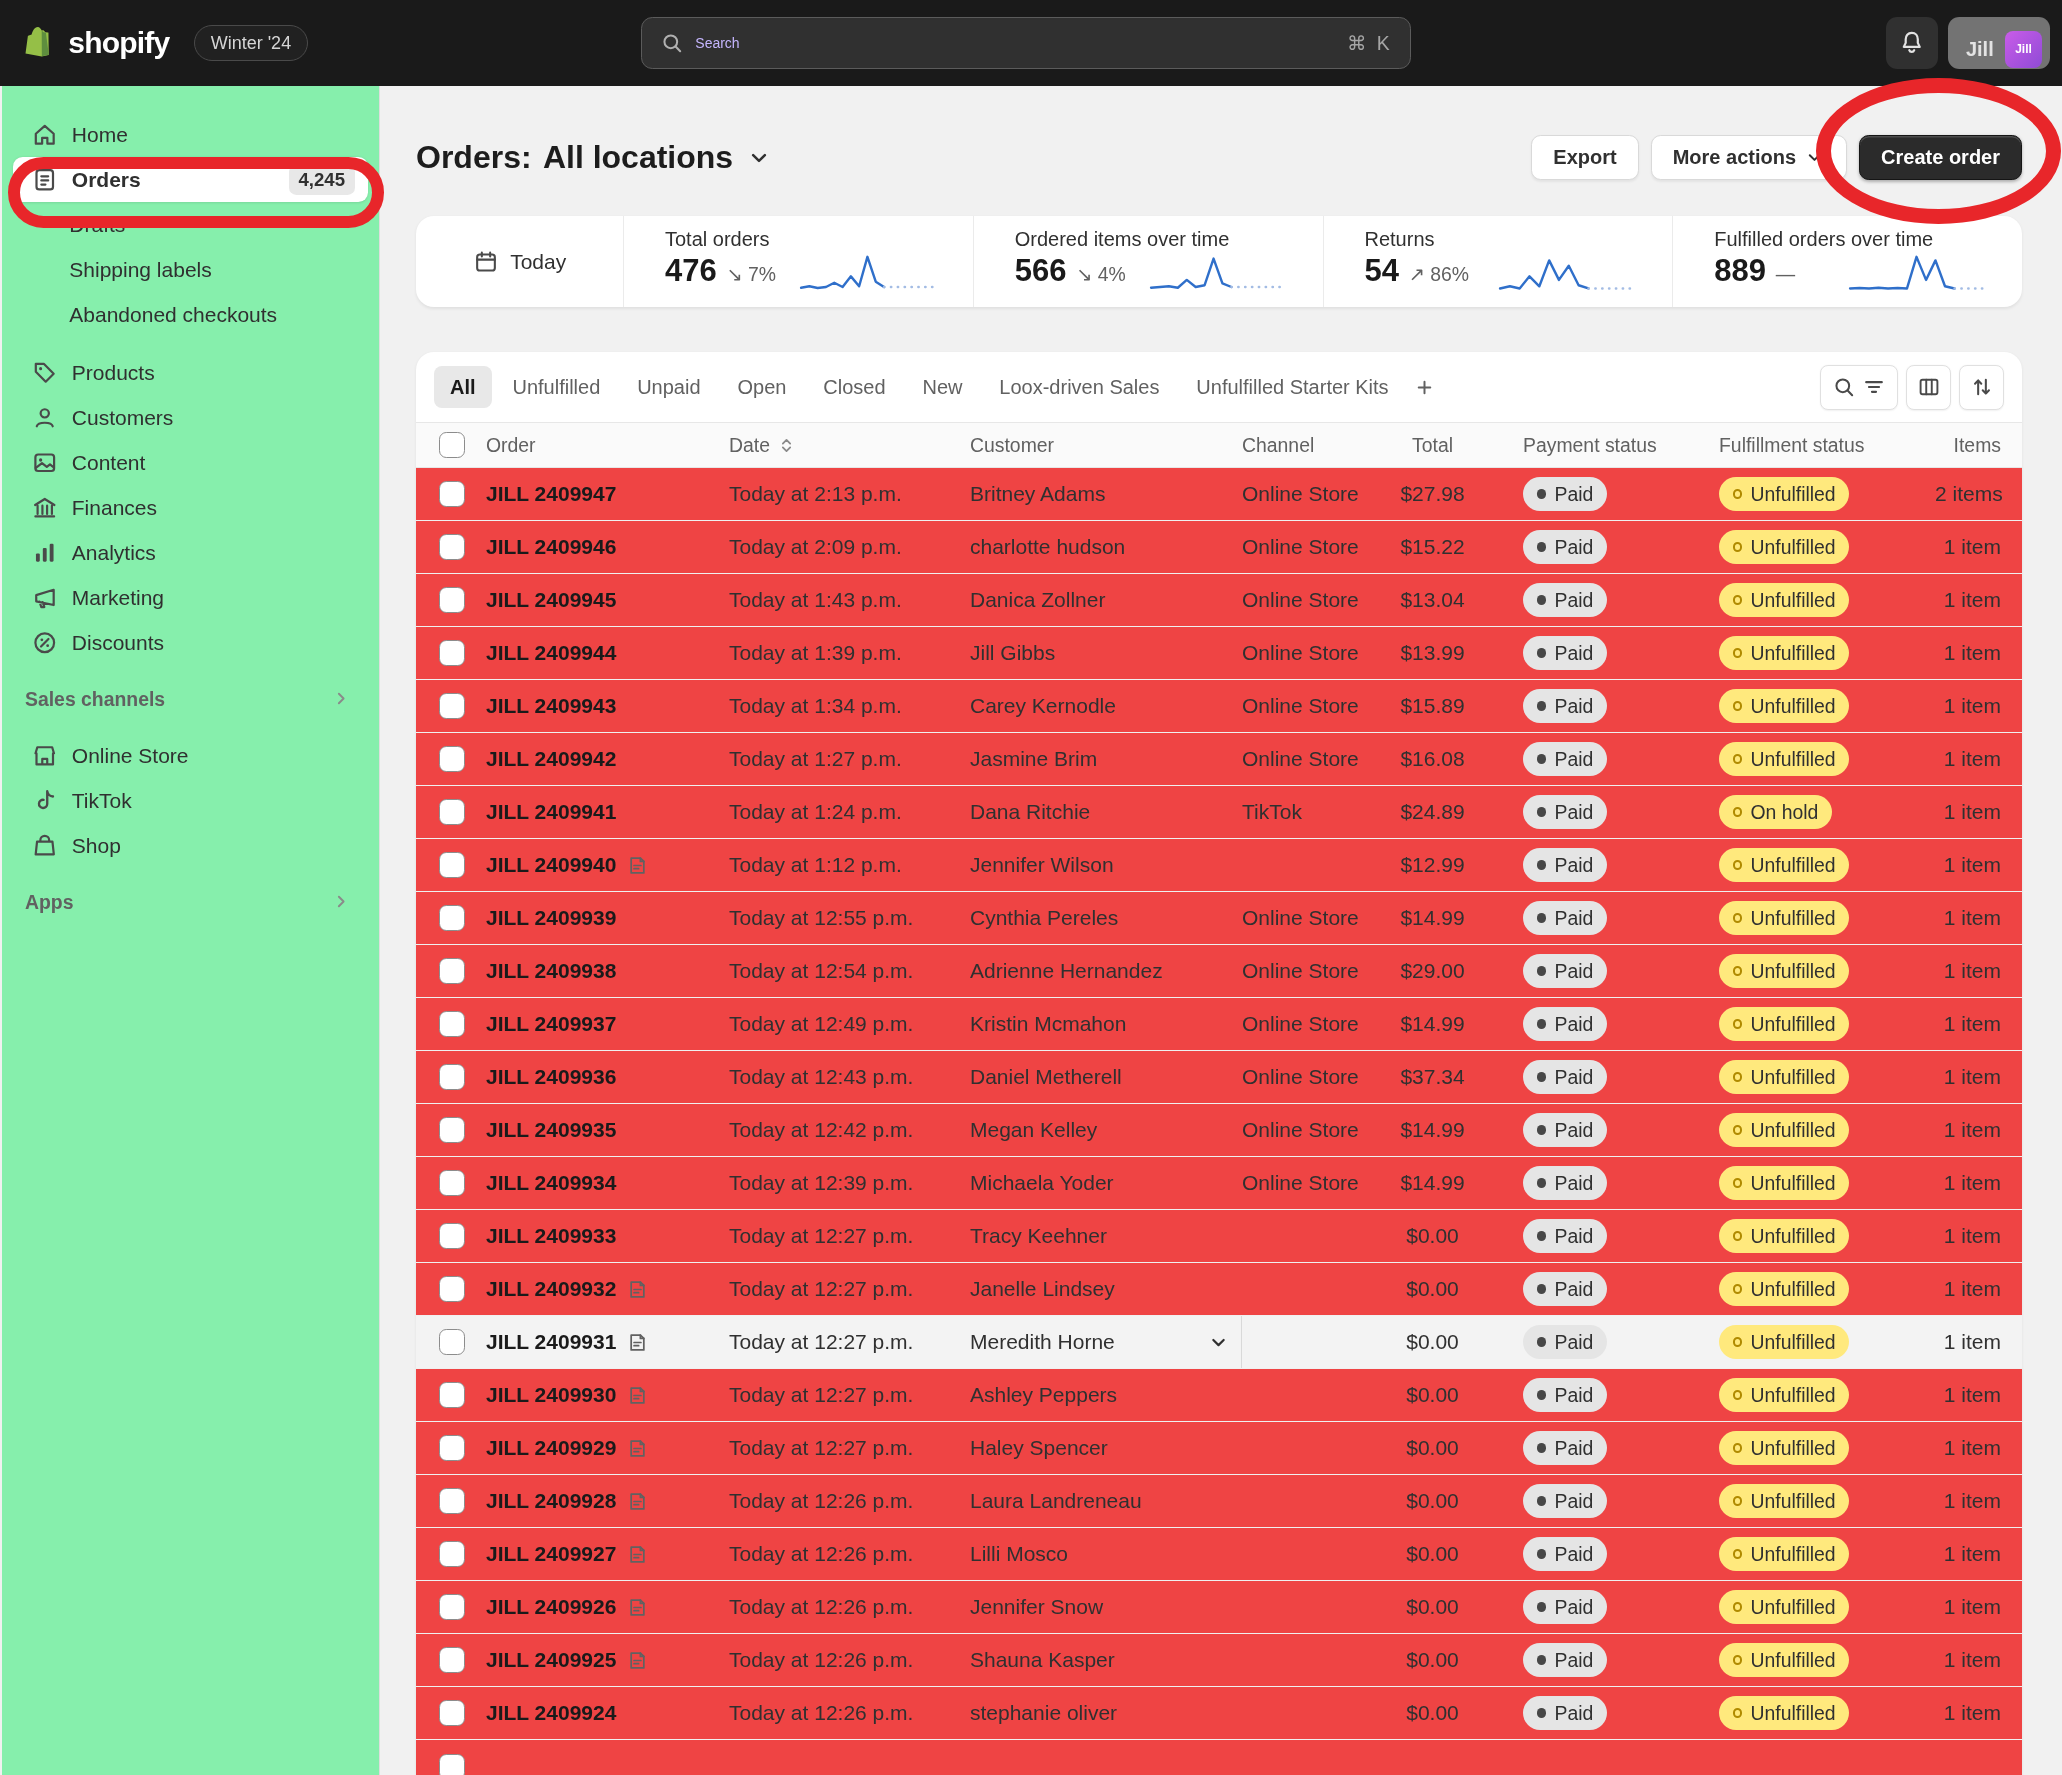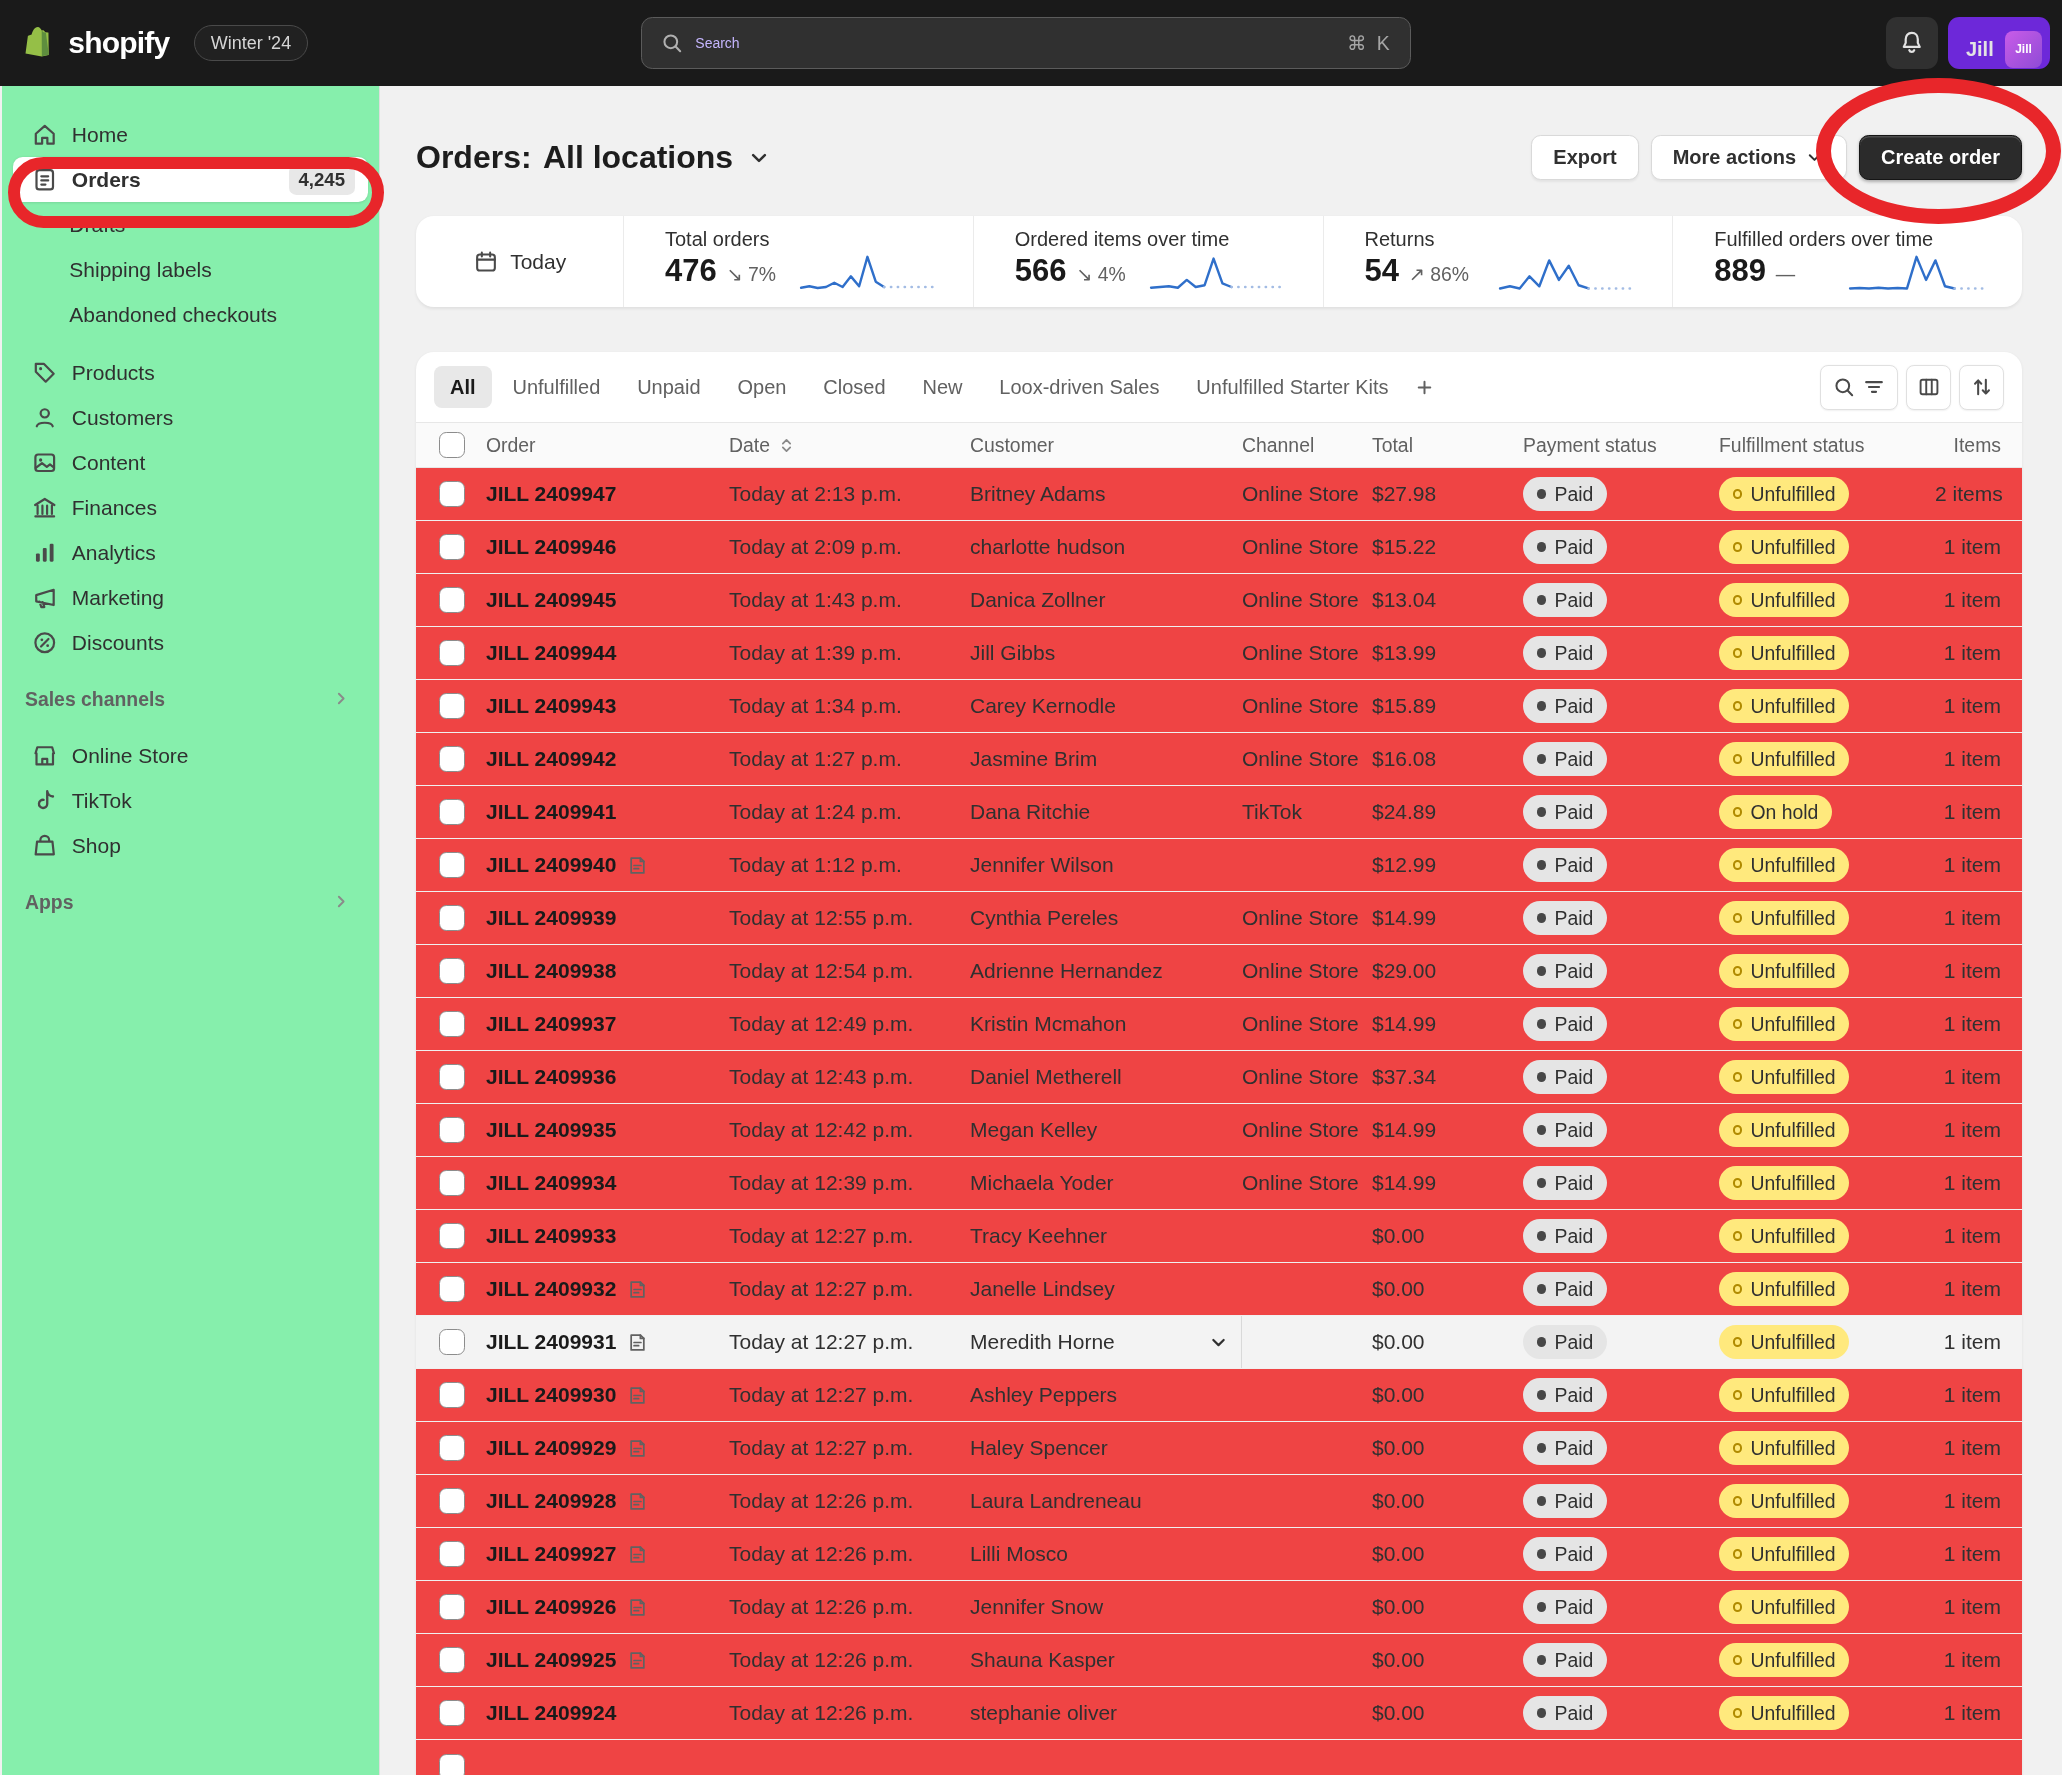--- a/index.html
+++ b/index.html
@@ -19,21 +19,21 @@
   .search-wrap{position:absolute;left:641px;top:17px;width:770px;height:52px;background:#303030;
                border:1.6px solid #5b5b5b;border-radius:11.3px;display:flex;align-items:center;
                padding:0 18px;gap:11.3px;cursor:text}
   .search-ic{width:24px;height:24px;color:#b0b0b0}
   .search-ph{color:#c4b5fd;font-size:14px;flex:1}
   .search-kbd{color:#a5a5a5;font-size:19.4px;letter-spacing:2.4px}
   .top-right{position:absolute;right:13px;top:17px;display:flex;gap:9.7px;height:52px}
   .bell-btn{width:52px;height:52px;background:#303030;border-radius:11.3px;display:flex;
             align-items:center;justify-content:center;color:#e3e3e3;cursor:pointer}
   .bell-btn .ic{width:27.5px;height:27.5px}
-  .user-chip{background:#6d28d9;border-radius:11.3px;display:flex;align-items:center;gap:11.3px;
+  .user-chip{background:#737373;border-radius:11.3px;display:flex;align-items:center;gap:11.3px;
              padding:12px 8px 0 18px;cursor:pointer}
   .user-name{color:#e3e3e3;font-size:20px;font-weight:700}
   .avatar{width:37px;height:37px;border-radius:8px;background:linear-gradient(135deg,#c95ce8,#8f4bd6);
           color:#fff;font-size:12px;font-weight:700;display:flex;align-items:center;justify-content:center}
 
   
   .sidebar{position:absolute;top:86px;left:2px;bottom:0;width:378px;background:#86efac;
            border-right:0.8px solid #dedede;padding-top:26px;z-index:5}
   .nav-item{display:flex;align-items:center;height:45px;margin:0 11.3px;padding:0 13px 0 18px;
             border-radius:9.7px;font-size:21px;color:#303030;cursor:pointer;position:relative}
@@ -86,21 +86,21 @@
             box-shadow:0 0.8px 1.6px rgba(0,0,0,.06);display:flex;align-items:center;justify-content:center;
             gap:6.5px;color:#4a4a4a;cursor:pointer}
   .tool-btn.wide{width:78px}
   .tool-btn.sq{width:45px}
   .tool-btn .ic{width:24px;height:24px}
 
   .t-head,.t-row{display:grid;grid-template-columns:47px 243px 241px 272px 130px 151px 196px 216px 66px;
                  align-items:center;padding:0 23px}
   .t-head{height:45px;background:#fafafa;border-bottom:0.8px solid #e7e7e7;font-size:19.4px;color:#616161}
   .t-row{height:53px;border-bottom:0.8px solid #f0f0f0;background:#ef4444;font-size:21px;color:#303030;cursor:pointer}
-  .h.total,.c.total{text-align:left;padding-right:30px}
+  .h.total,.c.total{text-align:center;padding-right:30px}
   .h.items,.c.items{text-align:right}
   .h.date{display:flex;align-items:center;gap:6.5px;cursor:pointer}
   .h.date .ic{width:21px;height:21px;color:#8a8a8a}
   .checkbox{width:26px;height:26px;border:1.6px solid #8c8c8c;border-radius:7.3px;background:#fff;display:block;cursor:pointer}
   .c.order{display:flex;align-items:center;gap:9.7px;white-space:nowrap}
   .order-no{font-weight:700;color:#1a1a1a}
   .note-ic{width:23px;height:23px;color:#616161;flex:none}
   .c{white-space:nowrap;overflow:visible}
   .pill{display:inline-flex;align-items:center;gap:8px;height:34px;padding:0 13.8px;border-radius:17px;
         font-size:19.4px;color:#303030;white-space:nowrap}

